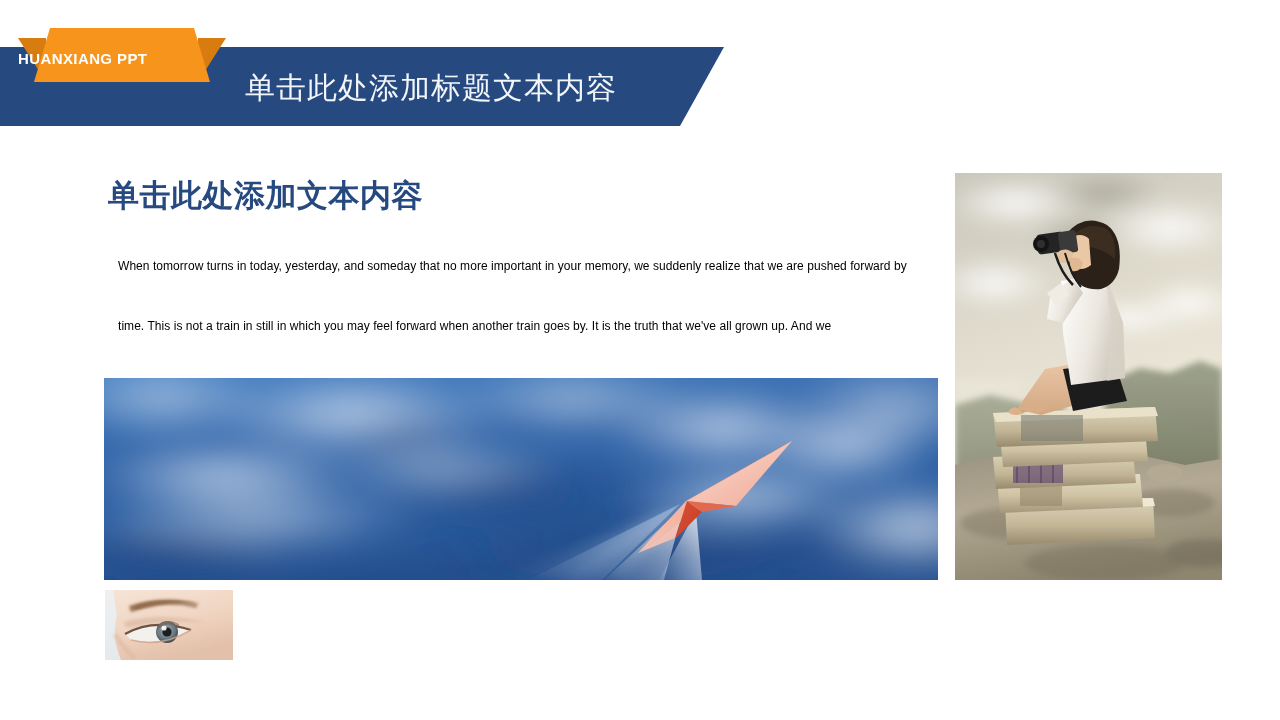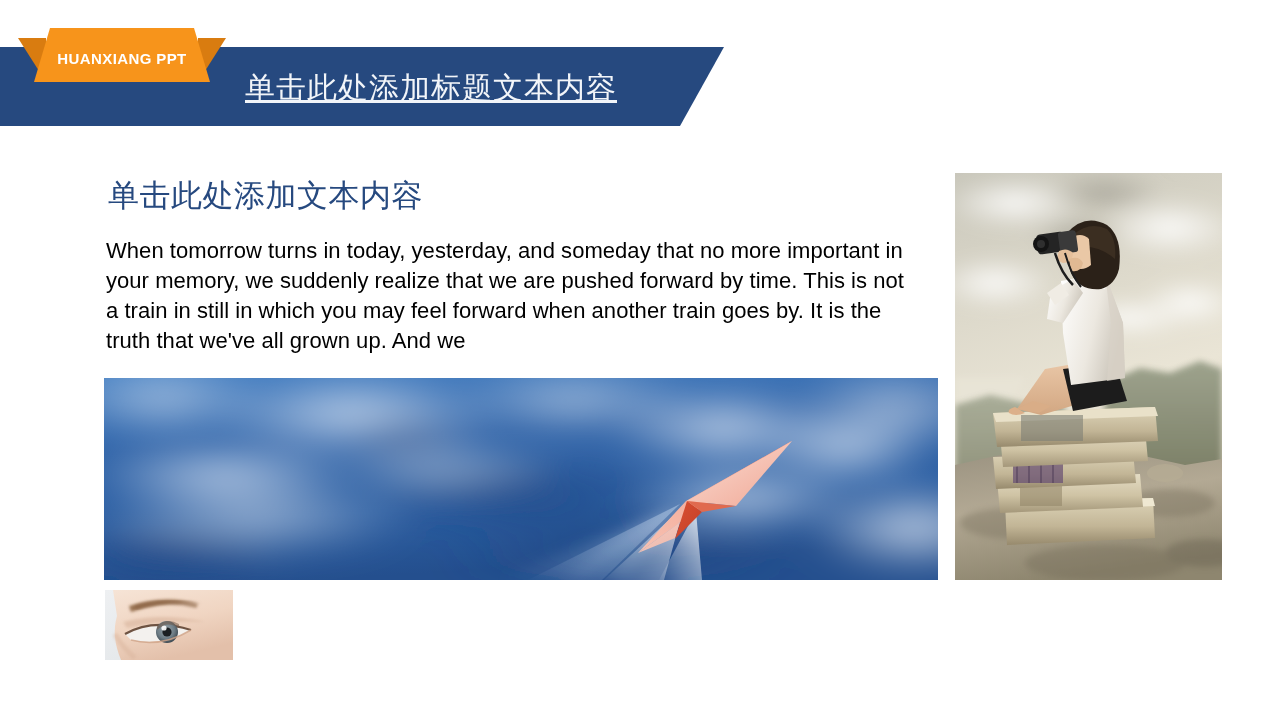--- a/index.html
+++ b/index.html
@@ -44,21 +44,20 @@
     top: 66px;
     width: 460px;
     height: 46px;
     color: #F2F5F9;
     font-size: 30px;
     line-height: 44px;
     letter-spacing: 1px;
     white-space: nowrap;
     z-index: 4;
     font-weight: 400;
-    text-decoration: underline;
   }
 
   
   .ribbon {
     position: absolute;
     left: 18px;
     top: 28px;
     width: 208px;
     height: 54px;
     z-index: 3;
@@ -93,48 +92,47 @@
     -webkit-clip-path: polygon(16px 0, 160px 0, 176px 54px, 0 54px);
     clip-path: polygon(16px 0, 160px 0, 176px 54px, 0 54px);
   }
   .ribbon-label {
     position: absolute;
     left: 0;
     top: 0;
     width: 208px;
     height: 54px;
     line-height: 62px;
-    text-align: center;
     color: #FFFFFF;
     font-size: 15px;
     font-weight: bold;
     letter-spacing: 0.4px;
     z-index: 2;
   }
 
   
   .section-heading {
     position: absolute;
     left: 108px;
     top: 175px;
     color: #26497F;
     font-size: 31px;
-    font-weight: normal;
+    font-weight: bold;
     letter-spacing: 0.5px;
     white-space: nowrap;
   }
 
   .body-paragraph {
     position: absolute;
-    left: 106px;
+    left: 118px;
     top: 236px;
     width: 810px;
     color: #000000;
-    font-size: 22px;
-    line-height: 30px;
+    font-size: 12px;
+    line-height: 60px;
     letter-spacing: 0.05px;
   }
 
   
   .sky-image {
     position: absolute;
     left: 104px;
     top: 378px;
     width: 834px;
     height: 202px;

